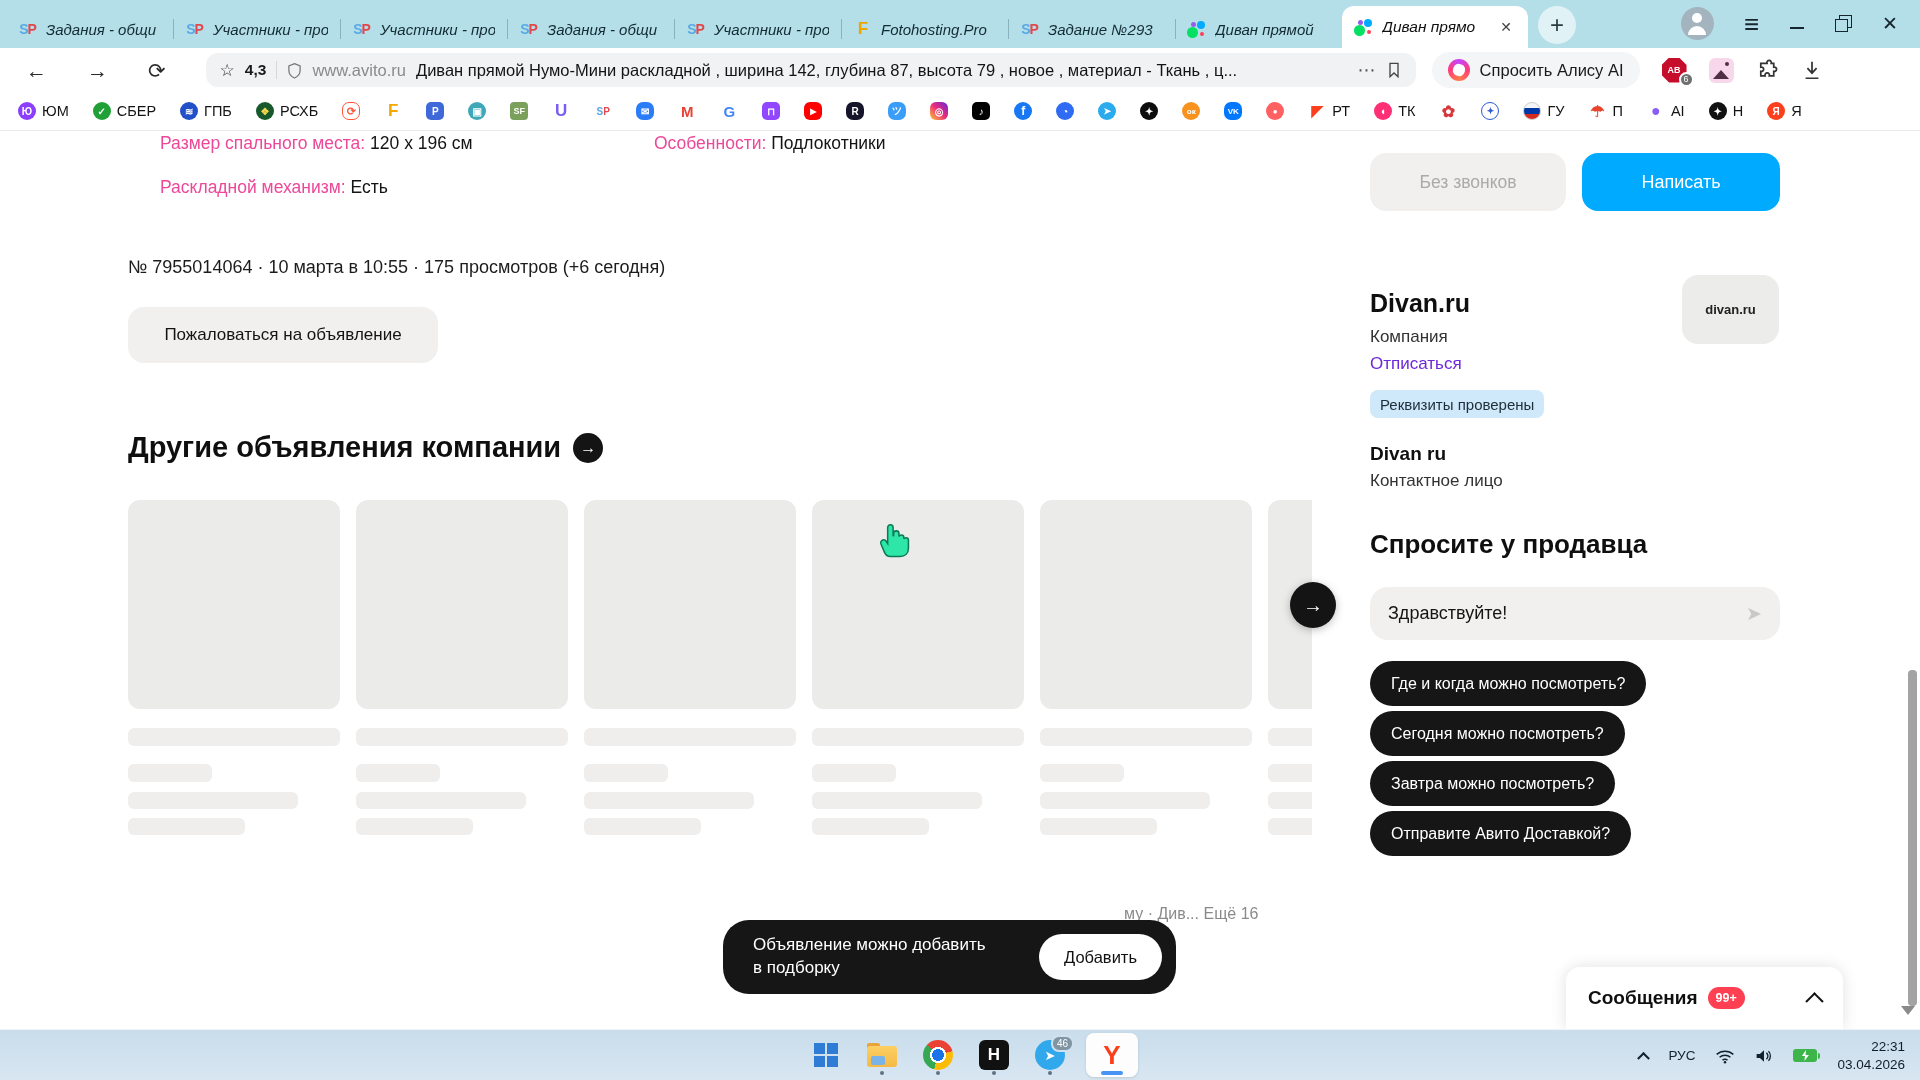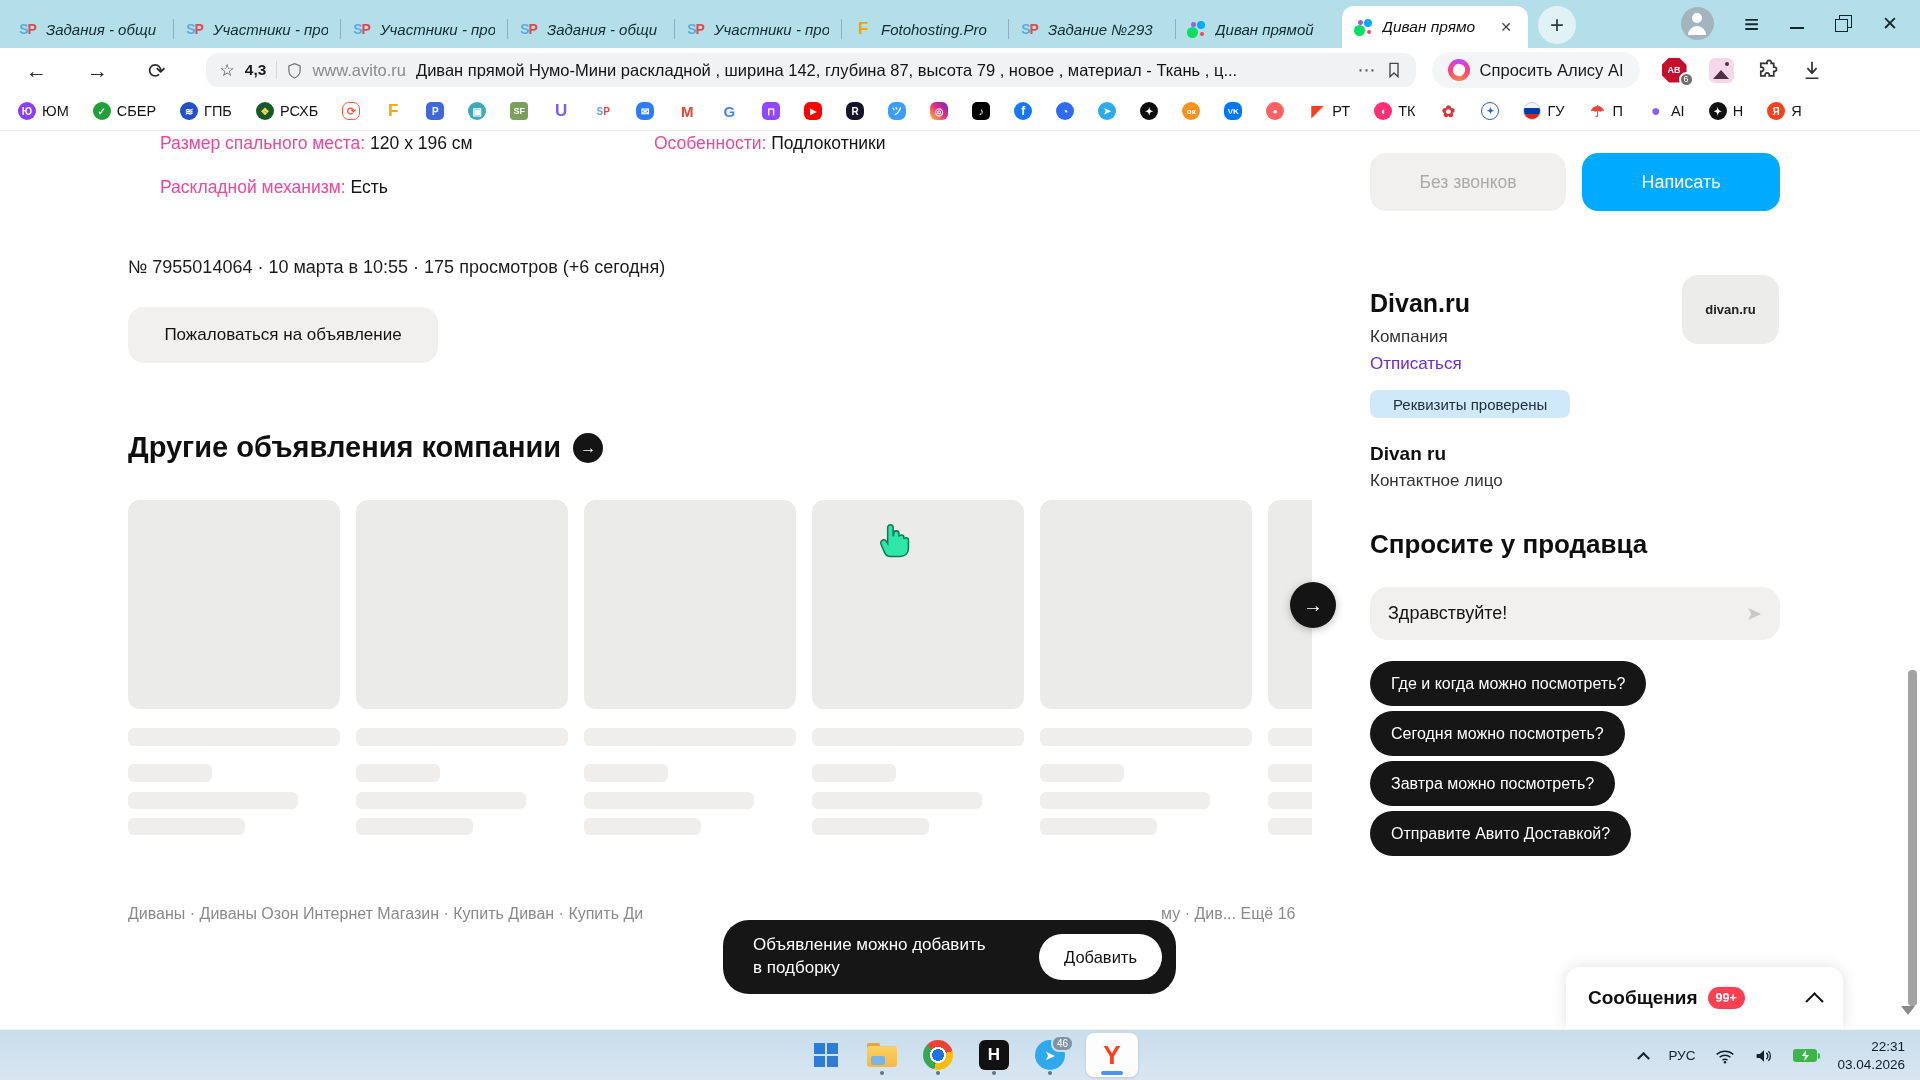--- a/index.html
+++ b/index.html
@@ -73,32 +73,32 @@
   .cardcol { width:212px; flex:none; }
   .card { width:212px; height:209px; border-radius:12px; background:#ebebe9; }
   .skl { background:#efeeec; border-radius:6px; }
   .l1 { margin-top:19px; height:18px; width:212px; }
   .l2 { margin-top:18px; height:18px; width:84px; }
   .l3 { margin-top:10px; height:17px; width:170px; }
   .l4 { margin-top:9px; height:17px; width:117px; }
   .next-arrow { position:absolute; left:1290px; top:451px; width:46px; height:46px; border-radius:50%; background:#141414; color:#fff; font-size:20px; display:flex; align-items:center; justify-content:center; box-shadow:0 2px 8px rgba(0,0,0,.25); z-index:4; }
   .flinks { position:absolute; top:774px; font-size:16px; color:#8a8a8a; white-space:nowrap; }
   .fl-left { left:128px; }
-  .fl-right { left:1161px; }
+  .fl-right { left:1124px; }
   .toast { position:absolute; left:723px; top:789px; width:453px; height:74px; background:#161616; border-radius:26px; display:flex; align-items:center; padding:0 14px 0 30px; z-index:6; }
   .toast-text { color:#fff; font-size:17px; line-height:1.35; }
   .toast-btn { margin-left:auto; height:46px; border-radius:23px; background:#fff; color:#111; font-size:16.5px; display:flex; align-items:center; padding:12px 25px; }
 
   
   .btn-nocalls { position:absolute; left:1370px; top:22px; width:196px; height:58px; background:#f1f0ee; border-radius:16px; color:#aaa; font-size:17.5px; display:flex; align-items:center; justify-content:center; }
   .btn-write { position:absolute; left:1582px; top:22px; width:198px; height:58px; background:#00aaff; border-radius:16px; color:#fff; font-size:18px; font-weight:500; display:flex; align-items:center; justify-content:center; }
   .company-name { position:absolute; left:1370px; top:158px; font-size:25px; font-weight:800; color:#0f0f0f; }
   .company-type { position:absolute; left:1370px; top:196px; font-size:17px; color:#333; }
   .unsub { position:absolute; left:1370px; top:223px; font-size:17px; color:#6d28d9; }
-  .vbadge { position:absolute; left:1370px; top:259px; height:28px; background:#cfe9fb; border-radius:8px; display:flex; align-items:center; padding:0 23px; font-size:15px; color:#20303b; }
+  .vbadge { position:absolute; left:1370px; top:259px; height:28px; background:#cfe9fb; border-radius:8px; display:flex; align-items:center; padding:0 10px; font-size:15px; color:#20303b; }
   .clogo { position:absolute; left:1682px; top:144px; width:97px; height:69px; border-radius:16px; background:#ececea; display:flex; align-items:center; justify-content:center; font-size:13px; font-weight:800; color:#222; }
   .contact-name { position:absolute; left:1370px; top:312px; font-size:19px; font-weight:800; color:#0f0f0f; }
   .contact-role { position:absolute; left:1370px; top:340px; font-size:17px; color:#333; }
   .ask-title { position:absolute; left:1370px; top:398px; font-size:26px; font-weight:800; color:#0f0f0f; }
   .ask-input { position:absolute; left:1370px; top:456px; width:410px; height:53px; background:#f1f0ee; border-radius:18px; display:flex; align-items:center; padding:0 18px; }
   .ask-input input { flex:1; border:none; background:transparent; outline:none; font-size:18px; color:#141414; font-family:"Liberation Sans",sans-serif; }
   .send-ic { color:#c8c8c6; font-size:19px; }
   .chips { position:absolute; left:1370px; top:530px; display:flex; flex-direction:column; align-items:flex-start; gap:5px; }
   .chip { height:45px; border-radius:23px; background:#161616; color:#fff; font-size:16px; font-weight:500; display:flex; align-items:center; padding:0 21px; white-space:nowrap; }
   .msg-widget { position:absolute; left:1566px; top:836px; width:277px; height:62px; background:#fff; border-radius:14px 14px 0 0; box-shadow:0 0 16px rgba(0,0,0,.12); display:flex; align-items:center; padding:0 22px; gap:10px; z-index:7; }
@@ -477,21 +477,20 @@
       <div class="cardcol">
         <div class="card"></div>
         <div class="skl l1"></div>
         <div class="skl l2"></div>
         <div class="skl l3"></div>
         <div class="skl l4"></div>
       </div>
     </div>
   <div class="next-arrow">→</div>
 
-  <div class="flinks fl-left">Диваны · Диваны Озон Интернет Магазин · Купить Диван · Купить Ди</div>
   <div class="flinks fl-right"><span>му · Див... </span><span>Ещё 16</span></div>
 
   <div class="toast">
     <div class="toast-text">
       <div>Объявление можно добавить</div>
       <div>в подборку</div>
     </div>
     <div class="toast-btn">Добавить</div>
   </div>
 

